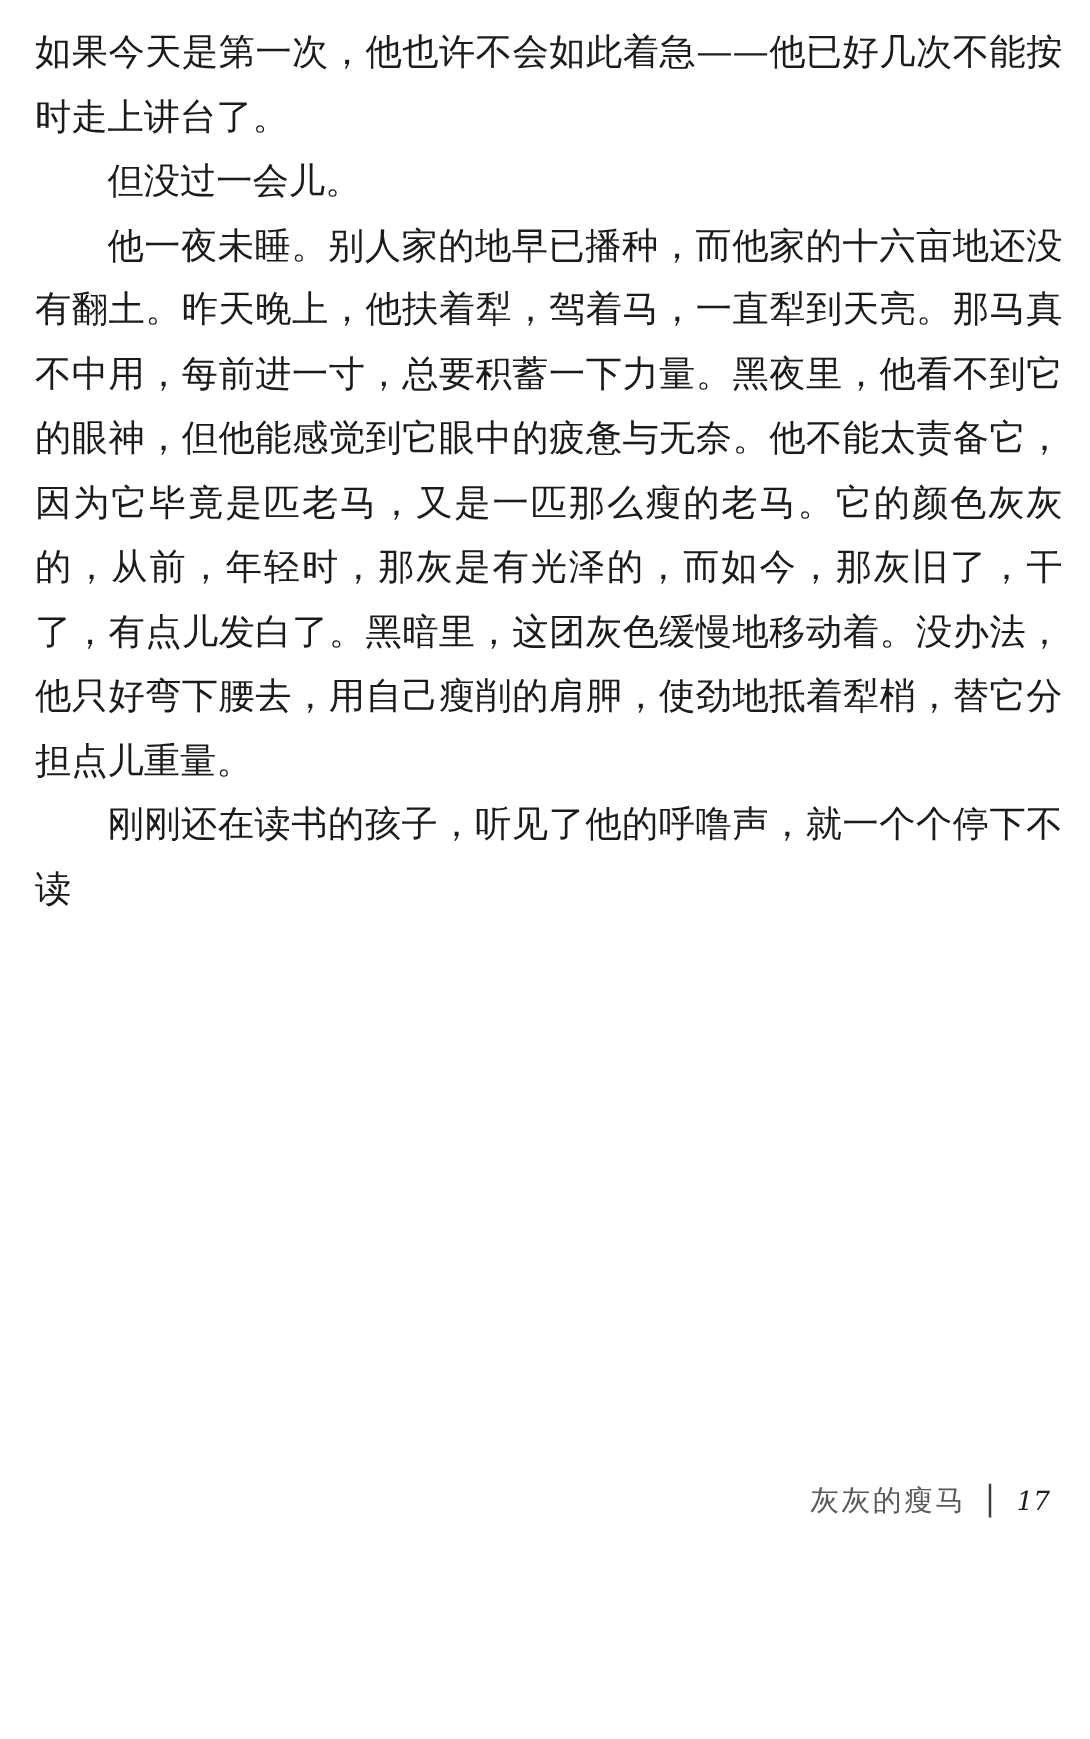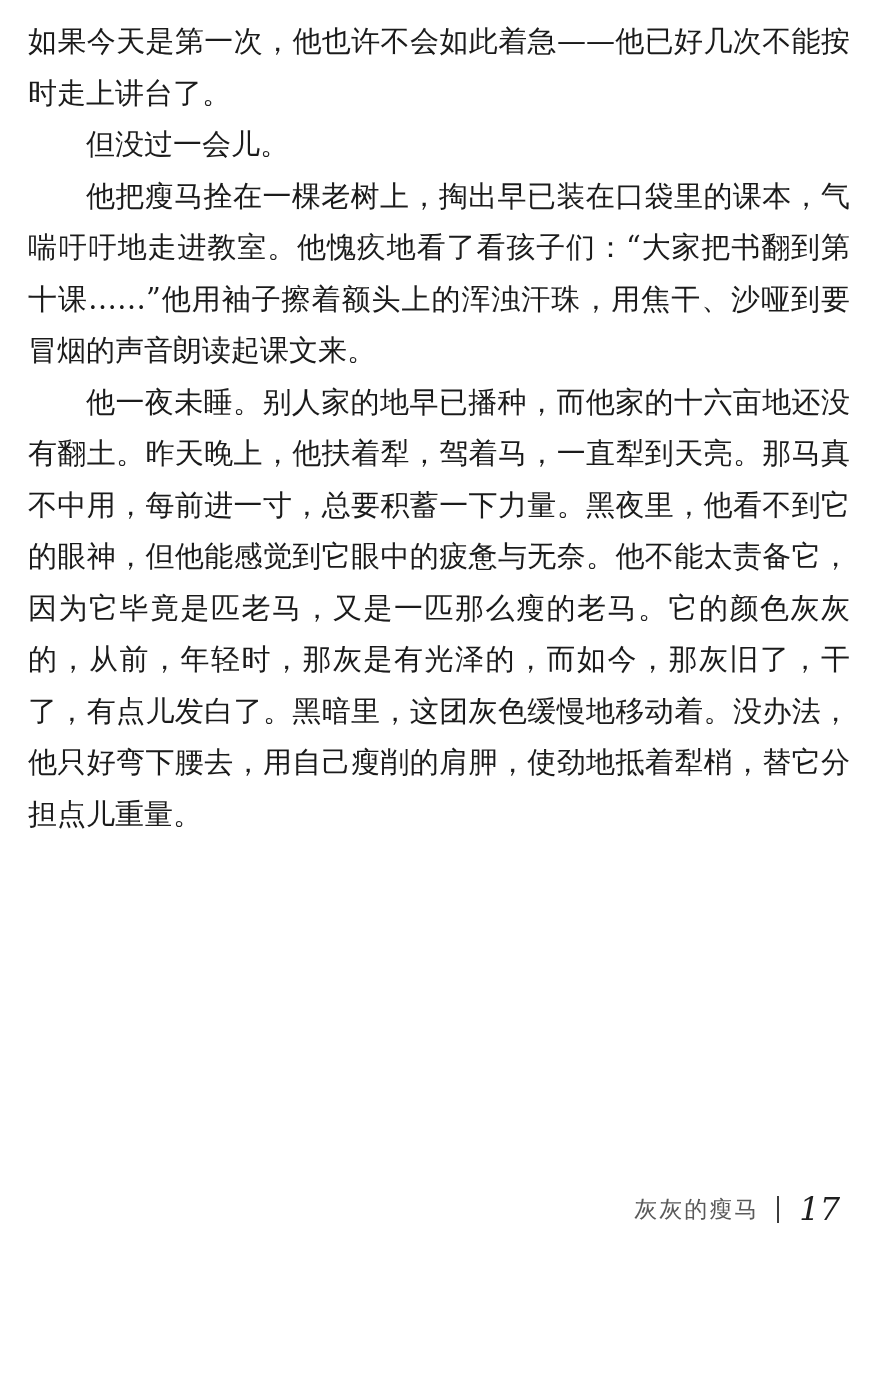--- a/index.html
+++ b/index.html
@@ -31,54 +31,54 @@
     margin: 0;
     padding: 0;
     text-indent: 2em;
   }
   .para.no-indent {
     text-indent: 0;
   }
   .page-footer {
     position: absolute;
     right: 32px;
-    bottom: 24px;
+    bottom: 36px;
     display: flex;
     align-items: center;
   }
   .chapter-title {
     font-family: "DejaVu Sans", "Liberation Sans", sans-serif;
     font-size: 23px;
     color: #5a5a5a;
     letter-spacing: 2px;
   }
   .footer-divider {
     display: inline-block;
     width: 2px;
     height: 27px;
     background: #3c3c3c;
     margin: 0 20px 0 18px;
   }
   .page-number {
     font-family: "DejaVu Serif", "Liberation Serif", serif;
     font-style: italic;
-    font-size: 32px;
+    font-size: 21px;
     color: #1f1f1f;
   }
 </style>
 </head>
 <body>
 
 <div class="page">
 
   <main class="text-block">
     <p class="para no-indent">如果今天是第一次，他也许不会如此着急——他已好几次不能按时走上讲台了。</p>
     <p class="para">但没过一会儿。</p>
-    <p class="para">他把瘦马拴在一棵老树上，掏出早已装在口袋里的课本，气喘吁吁地走进教室。他愧疚地看了看孩子们：“大家把书翻到第十课……”他用袖子擦着额头上的浑浊汗珠，用焦干、沙哑到要冒烟的声音朗读起课文来。</p>
     <p class="para">他一夜未睡。别人家的地早已播种，而他家的十六亩地还没有翻土。昨天晚上，他扶着犁，驾着马，一直犁到天亮。那马真不中用，每前进一寸，总要积蓄一下力量。黑夜里，他看不到它的眼神，但他能感觉到它眼中的疲惫与无奈。他不能太责备它，因为它毕竟是匹老马，又是一匹那么瘦的老马。它的颜色灰灰的，从前，年轻时，那灰是有光泽的，而如今，那灰旧了，干了，有点儿发白了。黑暗里，这团灰色缓慢地移动着。没办法，他只好弯下腰去，用自己瘦削的肩胛，使劲地抵着犁梢，替它分担点儿重量。</p>
+    <p class="para">刚刚还在读书的孩子，听见了他的呼噜声，就一个个停下不读</p>
   </main>
 
   <footer class="page-footer">
     <span class="chapter-title">灰灰的瘦马</span>
     <span class="footer-divider"></span>
     <span class="page-number">17</span>
   </footer>
 
 </div>
 

